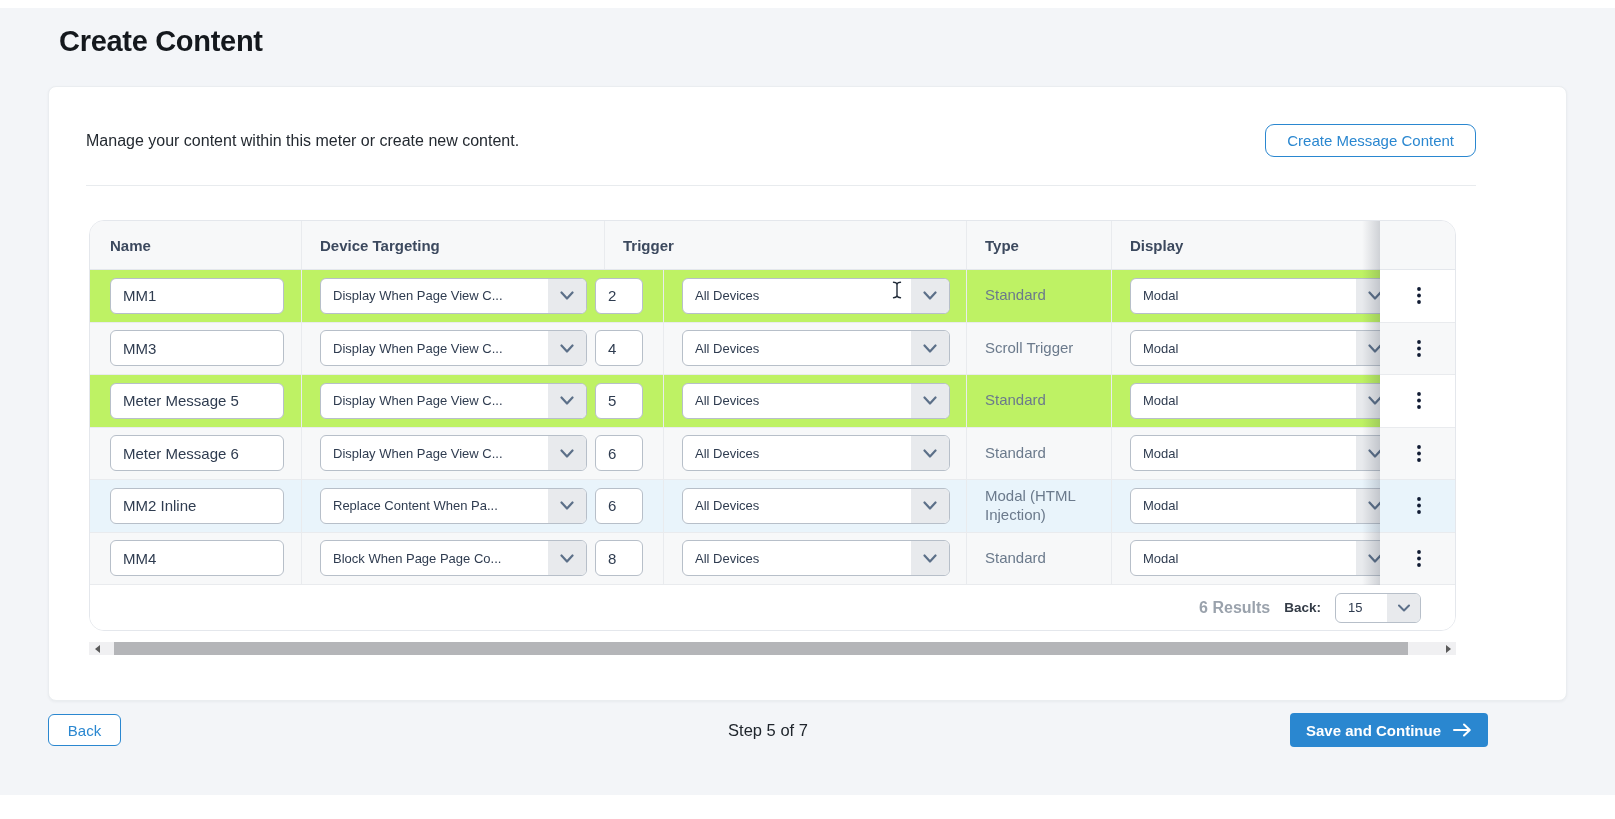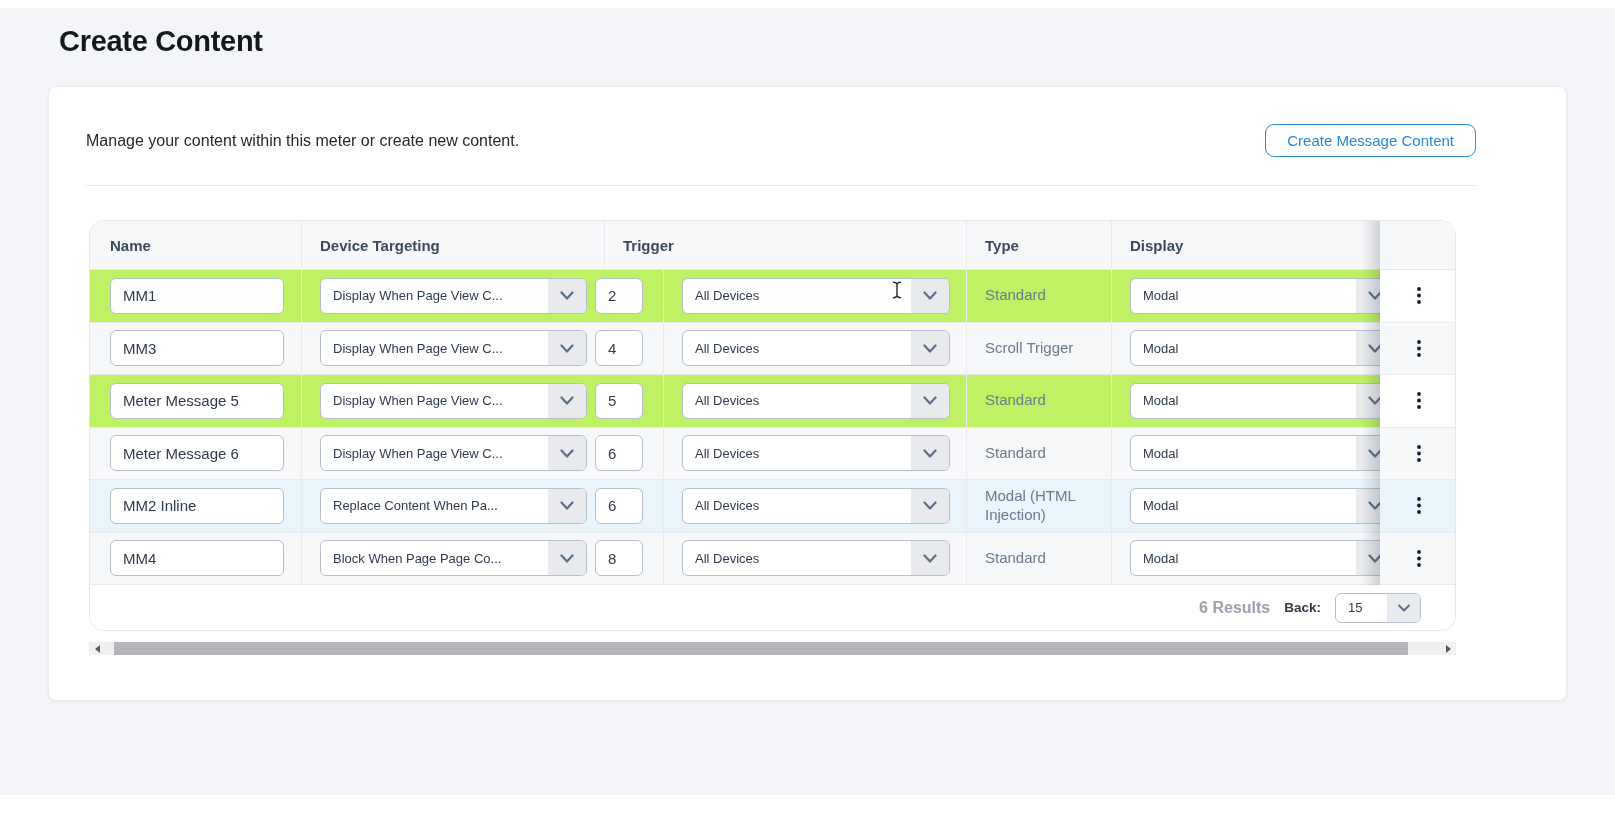--- a/index.html
+++ b/index.html
@@ -488,20 +488,32 @@
       <div class="hs-track">
         <div class="hs-thumb"></div>
       </div>
       <div class="hs-arrow">
           <div class="tri-right"></div>
         </div>
     </div>
 
   </div>
 
+  <div class="wizard">
+    <button class="btn-back">Back</button>
+    <span class="step-label">Step 5 of 7</span>
+    <button class="btn-save">
+      <span>Save and Continue</span>
+      <span style="display:flex">
+        <svg width="19" height="14" viewBox="0 0 19 14">
+            <path d="M1 7 H16.5 M11 1.5 L16.8 7 L11 12.5" stroke="#ffffff" stroke-width="2" fill="none" stroke-linecap="round" stroke-linejoin="round"></path>
+          </svg>
+      </span>
+    </button>
+  </div>
 
 </div>
 
 <span class="cursor-ibeam">
   <svg width="12" height="18" viewBox="0 0 12 18">
     <g fill="none" stroke="#1f2937" stroke-width="1.4" stroke-linecap="round">
       <path d="M2.5 1.3 C4 1.3 5.3 1.8 6 2.7 C6.7 1.8 8 1.3 9.5 1.3"></path>
       <path d="M6 2.7 V15.3"></path>
       <path d="M2.5 16.7 C4 16.7 5.3 16.2 6 15.3 C6.7 16.2 8 16.7 9.5 16.7"></path>
     </g>

